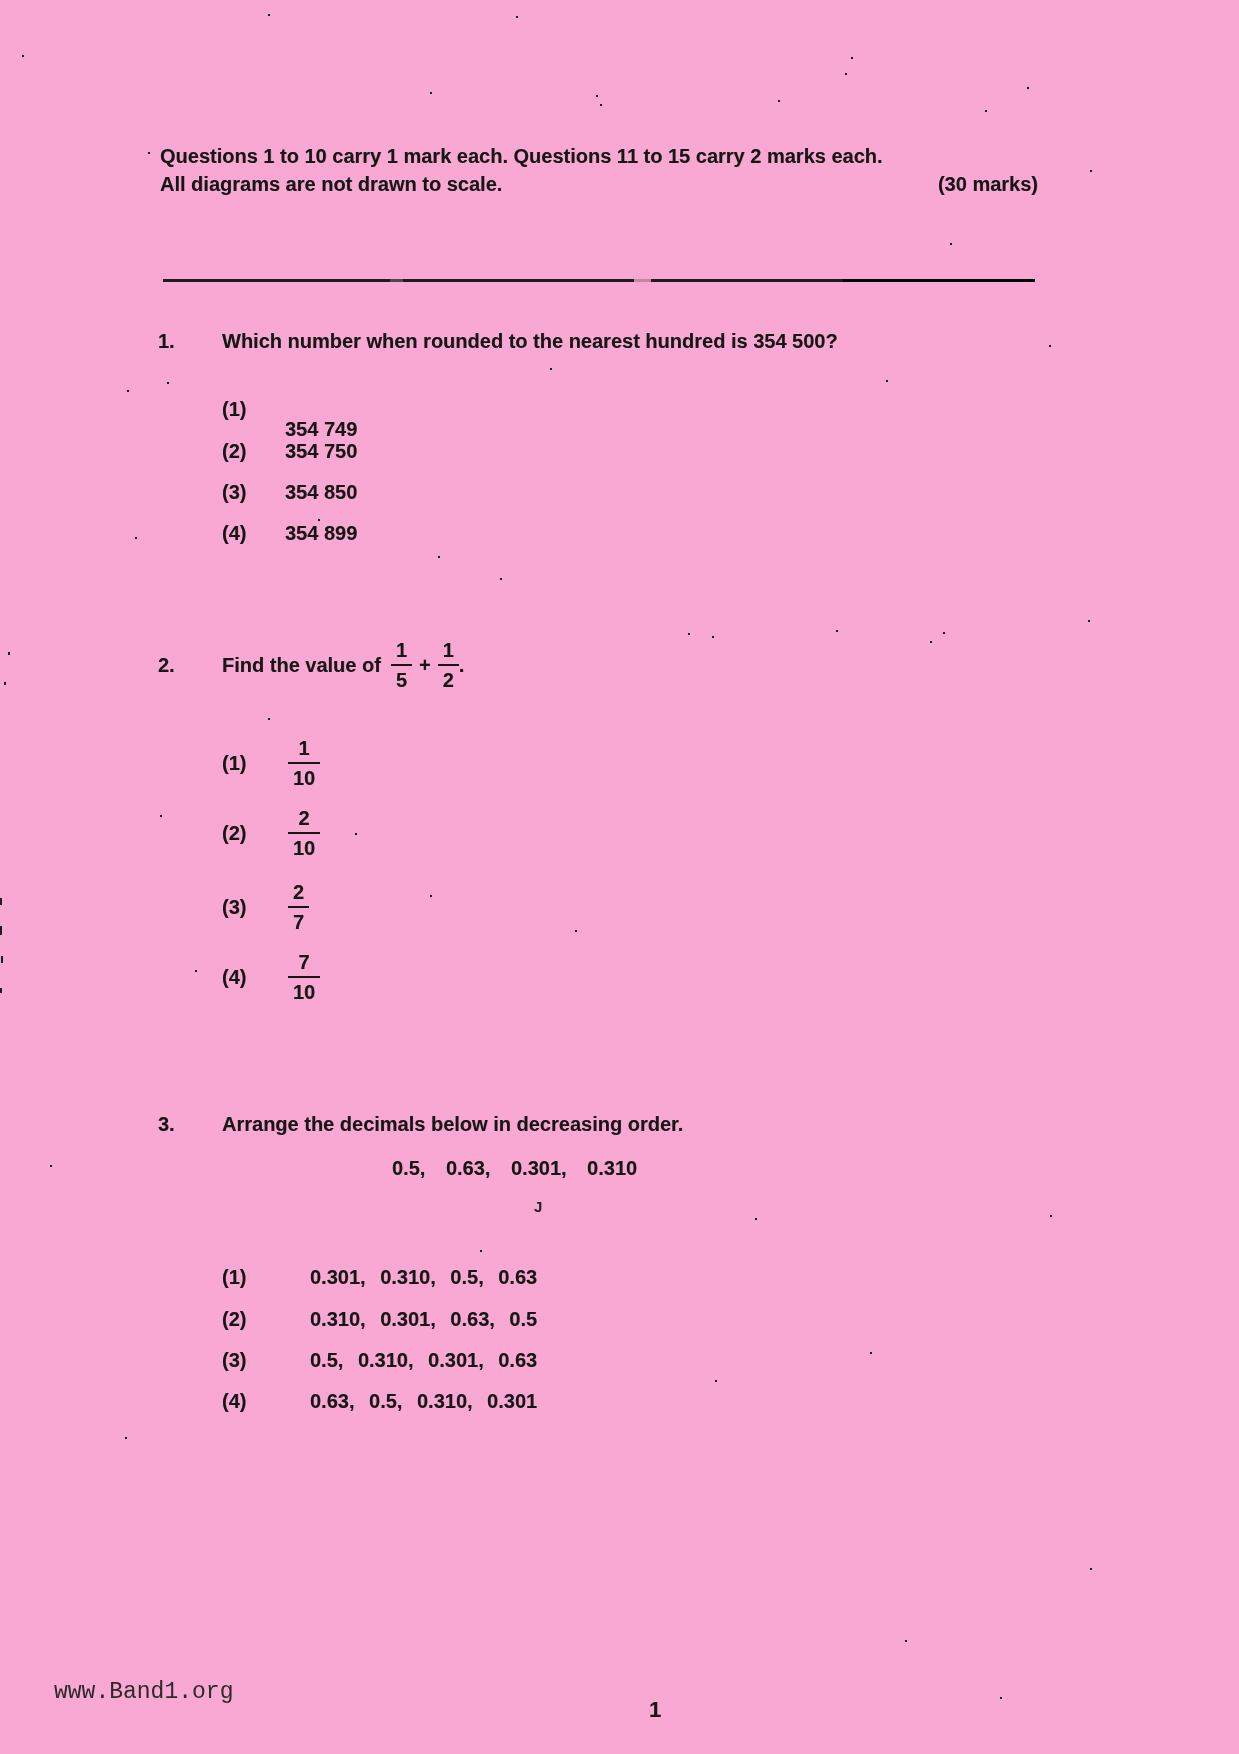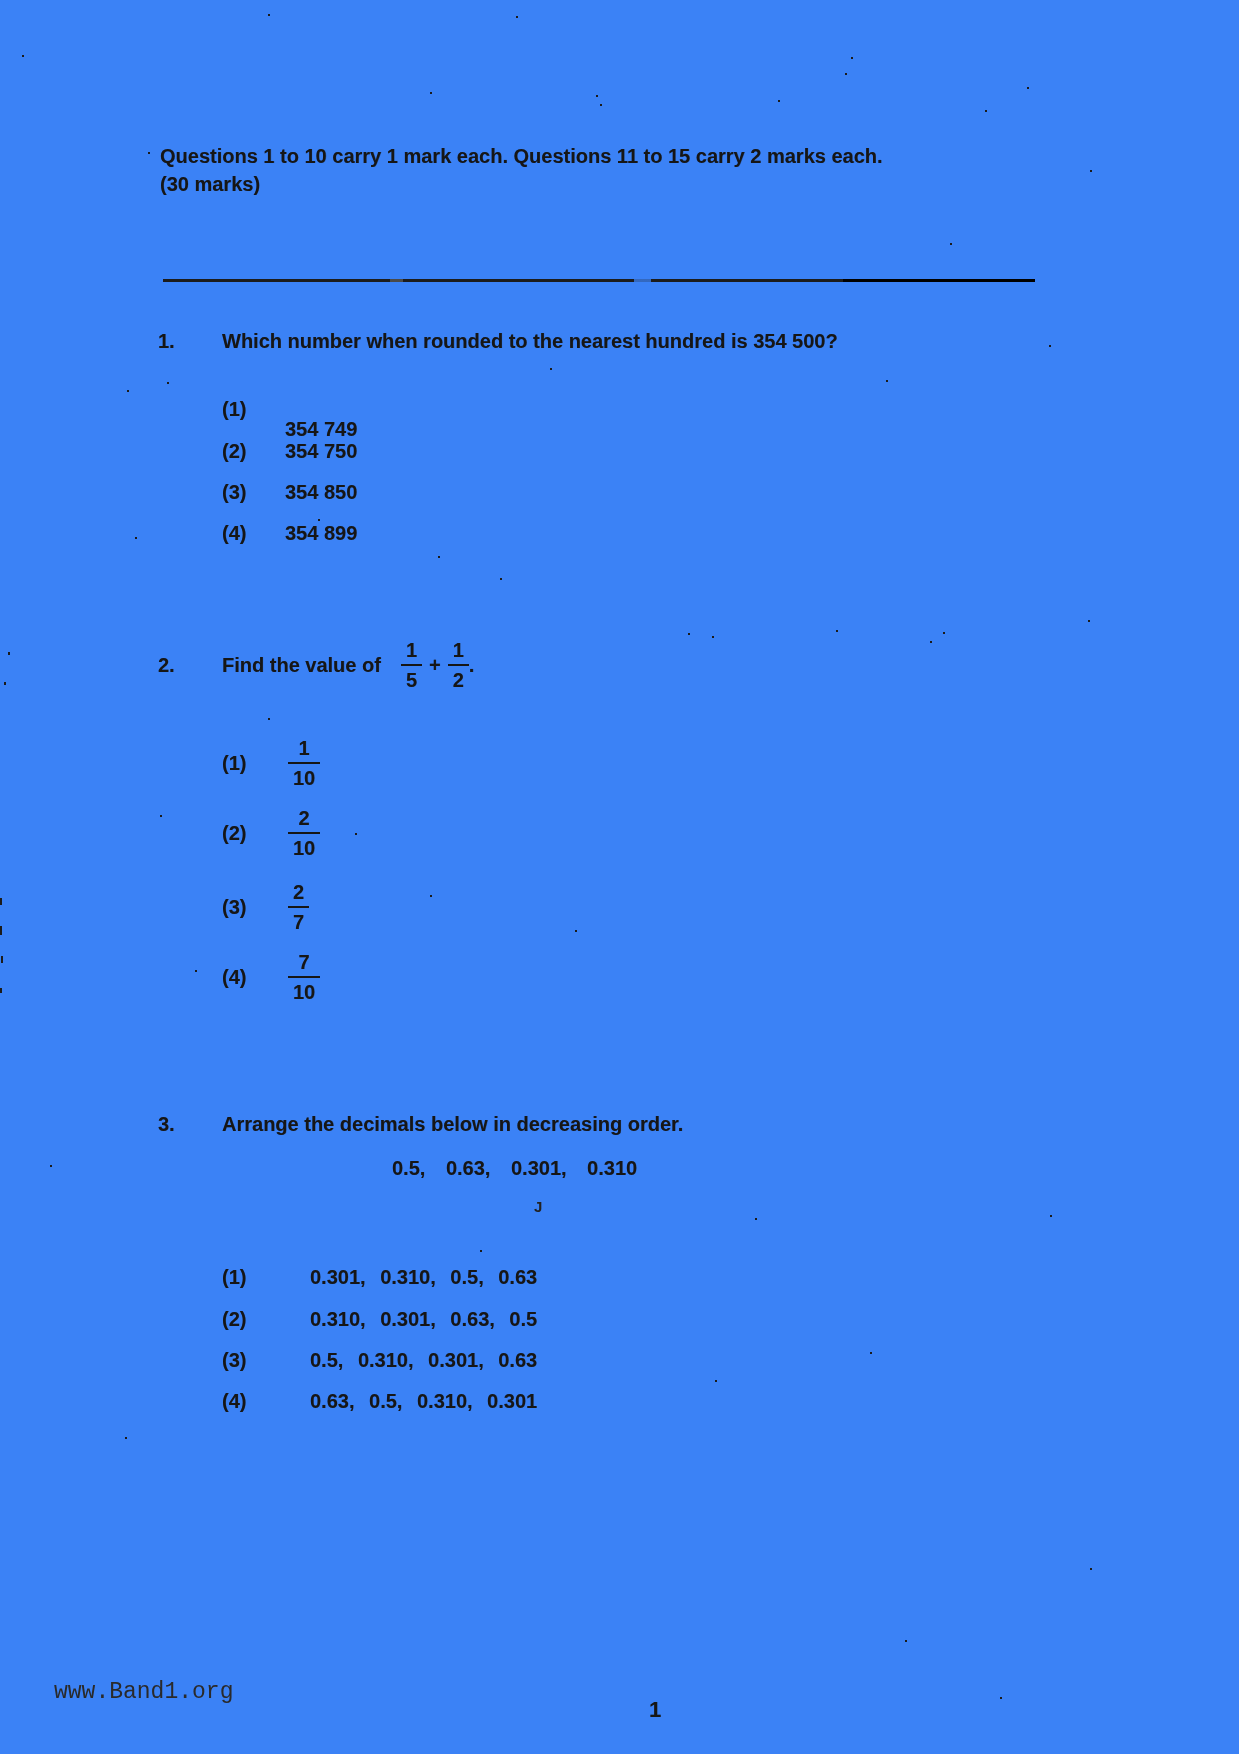--- a/index.html
+++ b/index.html
@@ -1,19 +1,19 @@
 <!DOCTYPE html>
 <html><head>
 <meta charset="utf-8">
 <style>
   html,body{margin:0;padding:0;background:#e8e8e8;}
   #page{
     position:relative;
     width:1239px;height:1754px;
-    background:#3b82f6;
+    background:#f9a8d4;
     overflow:hidden;
     font-family:"Liberation Sans", sans-serif;
     color:#141414;
   }
   .scan{
     font-weight:700;
     color:#161616;
     text-shadow:0.3px 0.3px 0 rgba(25,25,25,0.38);
   }
   
@@ -36,21 +36,21 @@
   .opt-label{position:absolute;left:222px;font-size:20px;}
   .opt-value{position:absolute;left:285px;font-size:20px;white-space:nowrap;}
   .opt-value-q3{left:290px;word-spacing:9px;margin-left:20px;}
   
   .frac-row{position:absolute;display:flex;align-items:center;font-size:20px;}
   .frac-row .lbl{display:inline-block;width:66px;}
   .frac{display:inline-block;text-align:center;vertical-align:middle;}
   .frac .num{display:block;padding:0 5px 2px 5px;line-height:24px;}
   .frac .den{display:block;border-top:2px solid #161616;padding:2px 5px 0 5px;line-height:24px;}
   .op{margin:0 7px;}
-  .q2-prefix{margin-right:20px;}
+  .q2-prefix{margin-right:10px;}
   .q2-num-span{display:inline-block;width:64px;}
   
   #q3-decimals{position:absolute;left:392px;top:1157px;font-size:20px;word-spacing:15px;white-space:nowrap;}
   #q3-artifact{position:absolute;left:534px;top:1198px;font-size:15px;font-weight:700;color:#222;}
   
   #footer-url{
     position:absolute;left:54px;top:1679px;
     font-family:Liberation Mono, monospace;
     font-size:23px;color:#2a2a2a;font-weight:400;
   }
@@ -78,20 +78,21 @@
   .edge-tick{position:absolute;background:#1b1b1b;}
 </style>
 </head>
 <body>
 
 <div id="page">
 
   <div id="instructions" class="scan">
     <div class="instr-line">Questions 1 to 10 carry 1 mark each.  Questions 11 to 15 carry 2 marks each.</div>
     <div class="instr-last">
+      <span>All diagrams are not drawn to scale.</span>
       <span>(30 marks)</span>
     </div>
   </div>
 
   <div id="divider"></div>
 
   <div class="q-num scan" style="top:330px">1.</div>
   <div class="q-text scan" style="top:330px">Which number when rounded to the nearest hundred is 354 500?</div>
 
   <div>

